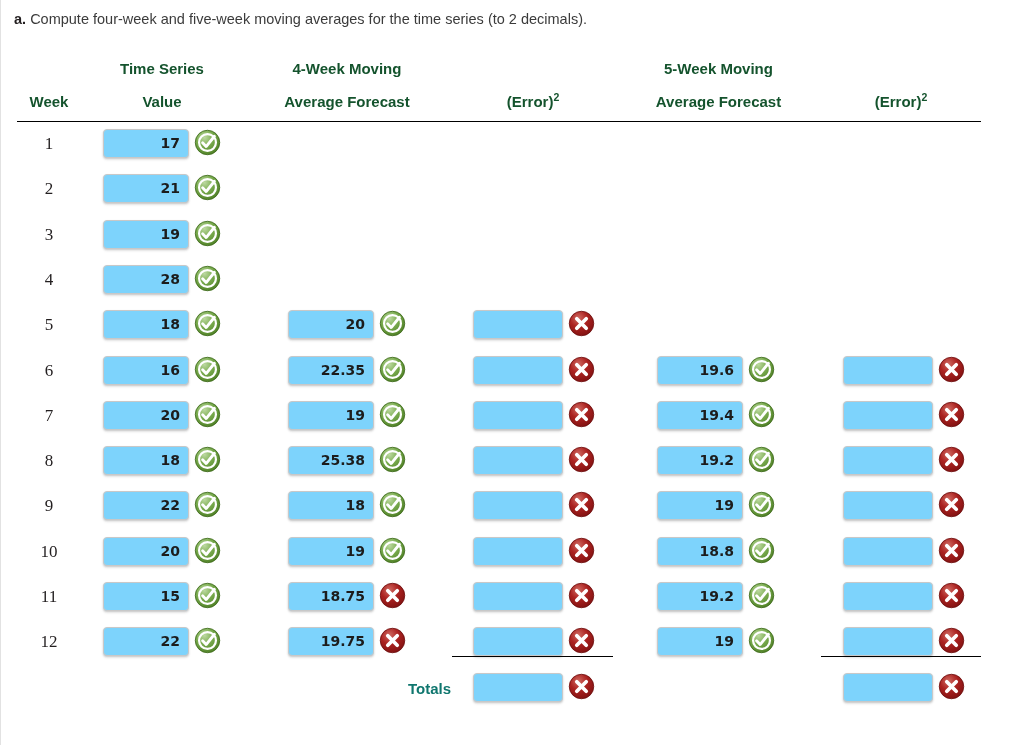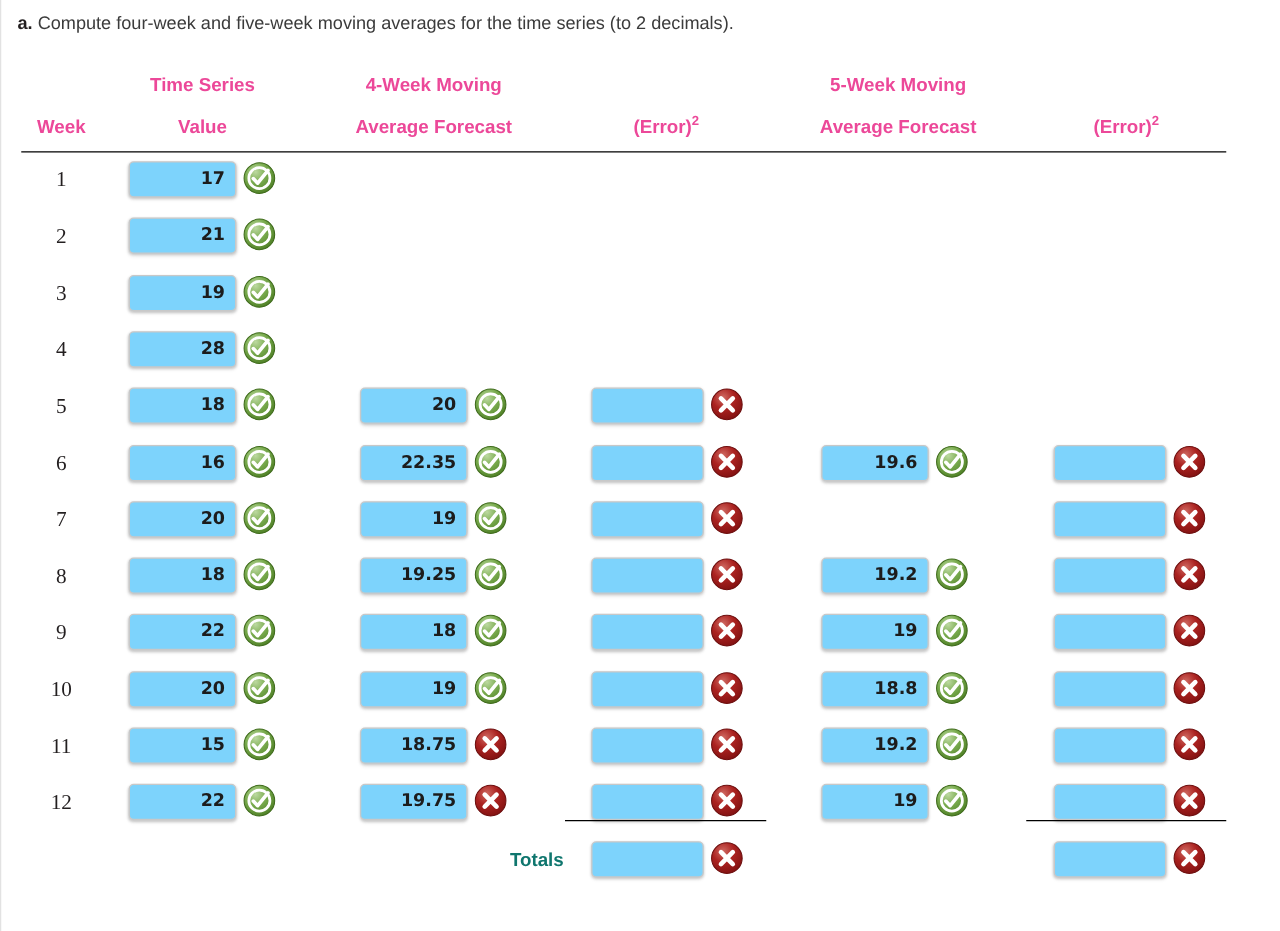--- a/index.html
+++ b/index.html
@@ -57,21 +57,21 @@
     top: 73px;
     width: 964px;
     height: 0;
     border-top: 1.6px solid #000;
   }
   .hcell {
     position: absolute;
     font-weight: bold;
     font-size: 15px;
     text-align: center;
-    color: #ec4899;
+    color: #14532d;
     white-space: nowrap;
   }
   .hcell .sup {
     font-size: 10.5px;
     vertical-align: super;
     line-height: 0;
   }
 
   
   .row {
@@ -370,20 +370,33 @@
                   <radialGradient id="gX" cx="38%" cy="28%" r="80%">
                     <stop offset="0%" stop-color="#cf6a62"></stop>
                     <stop offset="45%" stop-color="#ab2220"></stop>
                     <stop offset="100%" stop-color="#7d1010"></stop>
                   </radialGradient>
                 </defs>
                 <circle cx="16" cy="16" r="14.5" fill="url(#gX)"></circle>
                 <circle cx="16" cy="16" r="14.5" fill="none" stroke="#6d0f0f" stroke-width="1"></circle>
                 <path d="M10.4 10.4 L21.6 21.6 M21.6 10.4 L10.4 21.6" fill="none" stroke="#ffffff" stroke-width="4.4" stroke-linecap="round"></path>
               </svg></span></div>
+          <div class="cell" style="left: 656px;"><span class="inp">19.4</span><span class="mark"><svg viewBox="0 0 32 32" xmlns="http://www.w3.org/2000/svg">
+                <defs>
+                  <radialGradient id="gC" cx="38%" cy="30%" r="78%">
+                    <stop offset="0%" stop-color="#bcd9a0"></stop>
+                    <stop offset="45%" stop-color="#79ab4e"></stop>
+                    <stop offset="100%" stop-color="#4b7c22"></stop>
+                  </radialGradient>
+                </defs>
+                <circle cx="16" cy="16" r="14.5" fill="url(#gC)"></circle>
+                <circle cx="16" cy="16" r="14.5" fill="none" stroke="#3f6b1c" stroke-width="1"></circle>
+                <circle cx="16" cy="16" r="10" fill="none" stroke="#ffffff" stroke-width="2.6"></circle>
+                <path d="M10.2 16.4 L14.4 20.8 L24.2 8.6" fill="none" stroke="#ffffff" stroke-width="3.4" stroke-linecap="round" stroke-linejoin="round"></path>
+              </svg></span></div>
           <div class="cell" style="left: 842px;"><span class="inp wide"></span><span class="mark"><svg viewBox="0 0 32 32" xmlns="http://www.w3.org/2000/svg">
                 <defs>
                   <radialGradient id="gX" cx="38%" cy="28%" r="80%">
                     <stop offset="0%" stop-color="#cf6a62"></stop>
                     <stop offset="45%" stop-color="#ab2220"></stop>
                     <stop offset="100%" stop-color="#7d1010"></stop>
                   </radialGradient>
                 </defs>
                 <circle cx="16" cy="16" r="14.5" fill="url(#gX)"></circle>
                 <circle cx="16" cy="16" r="14.5" fill="none" stroke="#6d0f0f" stroke-width="1"></circle>
@@ -398,21 +411,21 @@
                     <stop offset="0%" stop-color="#bcd9a0"></stop>
                     <stop offset="45%" stop-color="#79ab4e"></stop>
                     <stop offset="100%" stop-color="#4b7c22"></stop>
                   </radialGradient>
                 </defs>
                 <circle cx="16" cy="16" r="14.5" fill="url(#gC)"></circle>
                 <circle cx="16" cy="16" r="14.5" fill="none" stroke="#3f6b1c" stroke-width="1"></circle>
                 <circle cx="16" cy="16" r="10" fill="none" stroke="#ffffff" stroke-width="2.6"></circle>
                 <path d="M10.2 16.4 L14.4 20.8 L24.2 8.6" fill="none" stroke="#ffffff" stroke-width="3.4" stroke-linecap="round" stroke-linejoin="round"></path>
               </svg></span></div>
-          <div class="cell" style="left: 287px;"><span class="inp">19.25</span><span class="mark"><svg viewBox="0 0 32 32" xmlns="http://www.w3.org/2000/svg">
+          <div class="cell" style="left: 287px;"><span class="inp">25.38</span><span class="mark"><svg viewBox="0 0 32 32" xmlns="http://www.w3.org/2000/svg">
                 <defs>
                   <radialGradient id="gC" cx="38%" cy="30%" r="78%">
                     <stop offset="0%" stop-color="#bcd9a0"></stop>
                     <stop offset="45%" stop-color="#79ab4e"></stop>
                     <stop offset="100%" stop-color="#4b7c22"></stop>
                   </radialGradient>
                 </defs>
                 <circle cx="16" cy="16" r="14.5" fill="url(#gC)"></circle>
                 <circle cx="16" cy="16" r="14.5" fill="none" stroke="#3f6b1c" stroke-width="1"></circle>
                 <circle cx="16" cy="16" r="10" fill="none" stroke="#ffffff" stroke-width="2.6"></circle>

